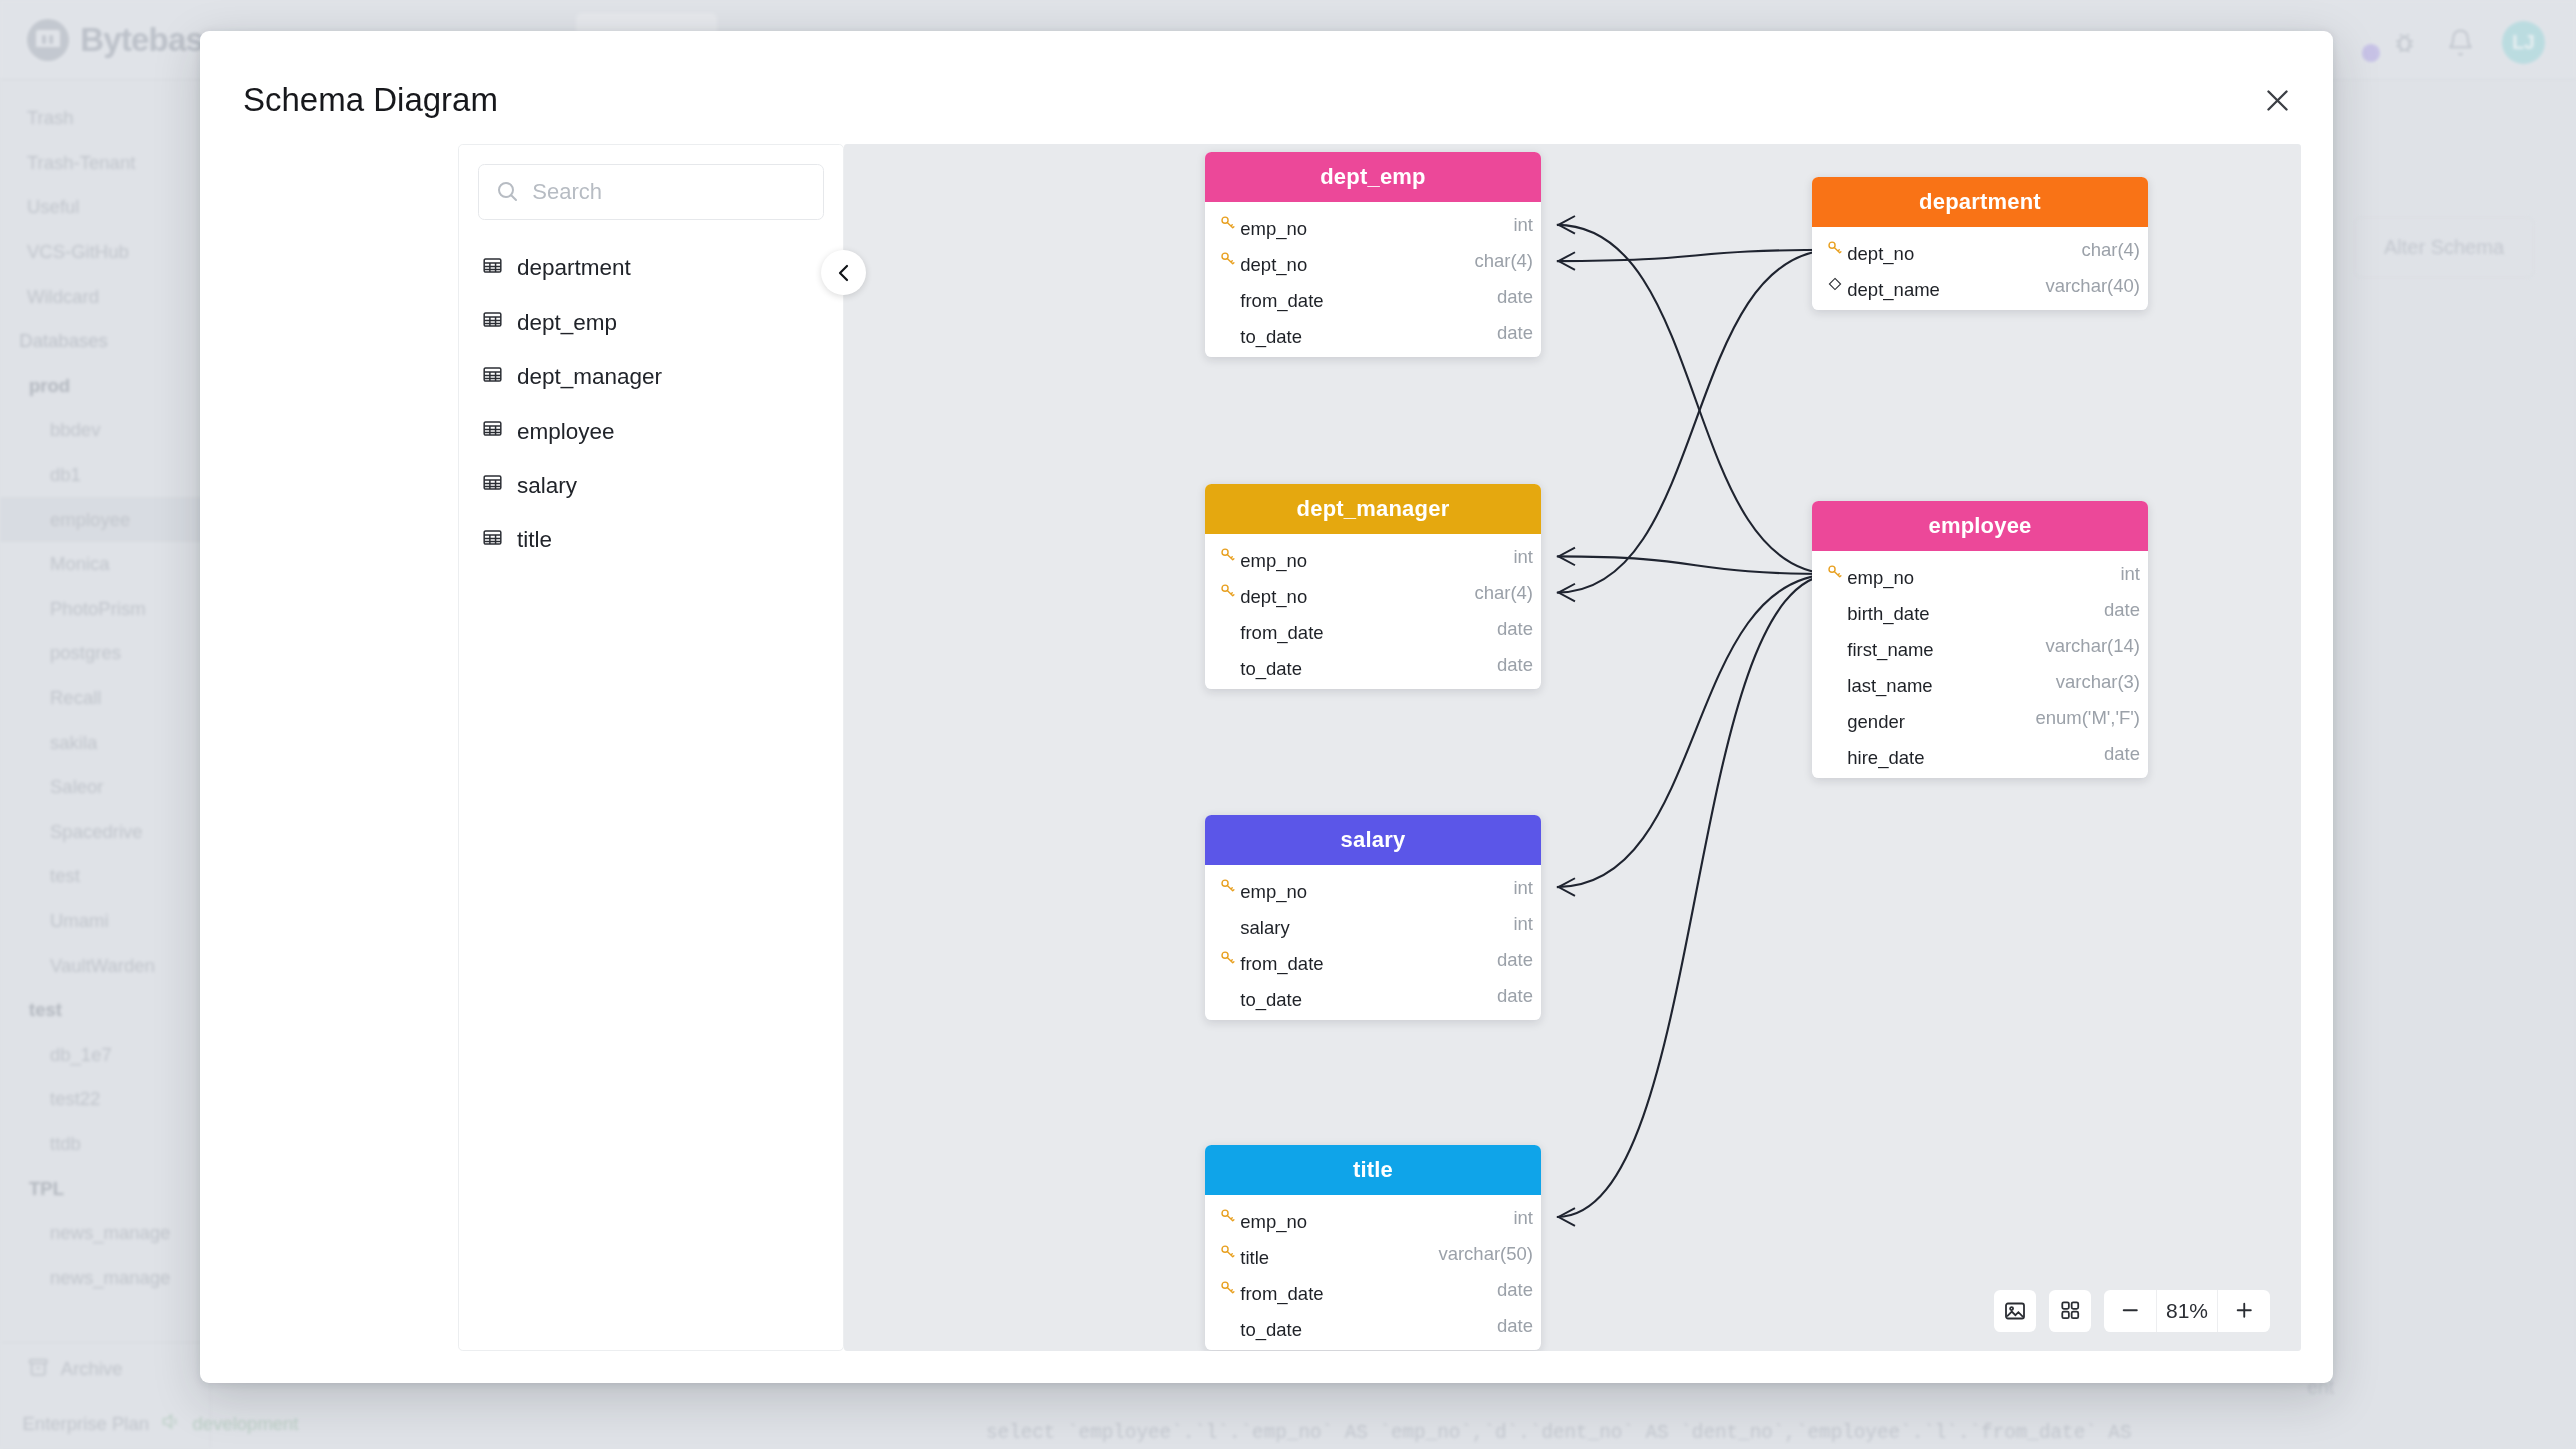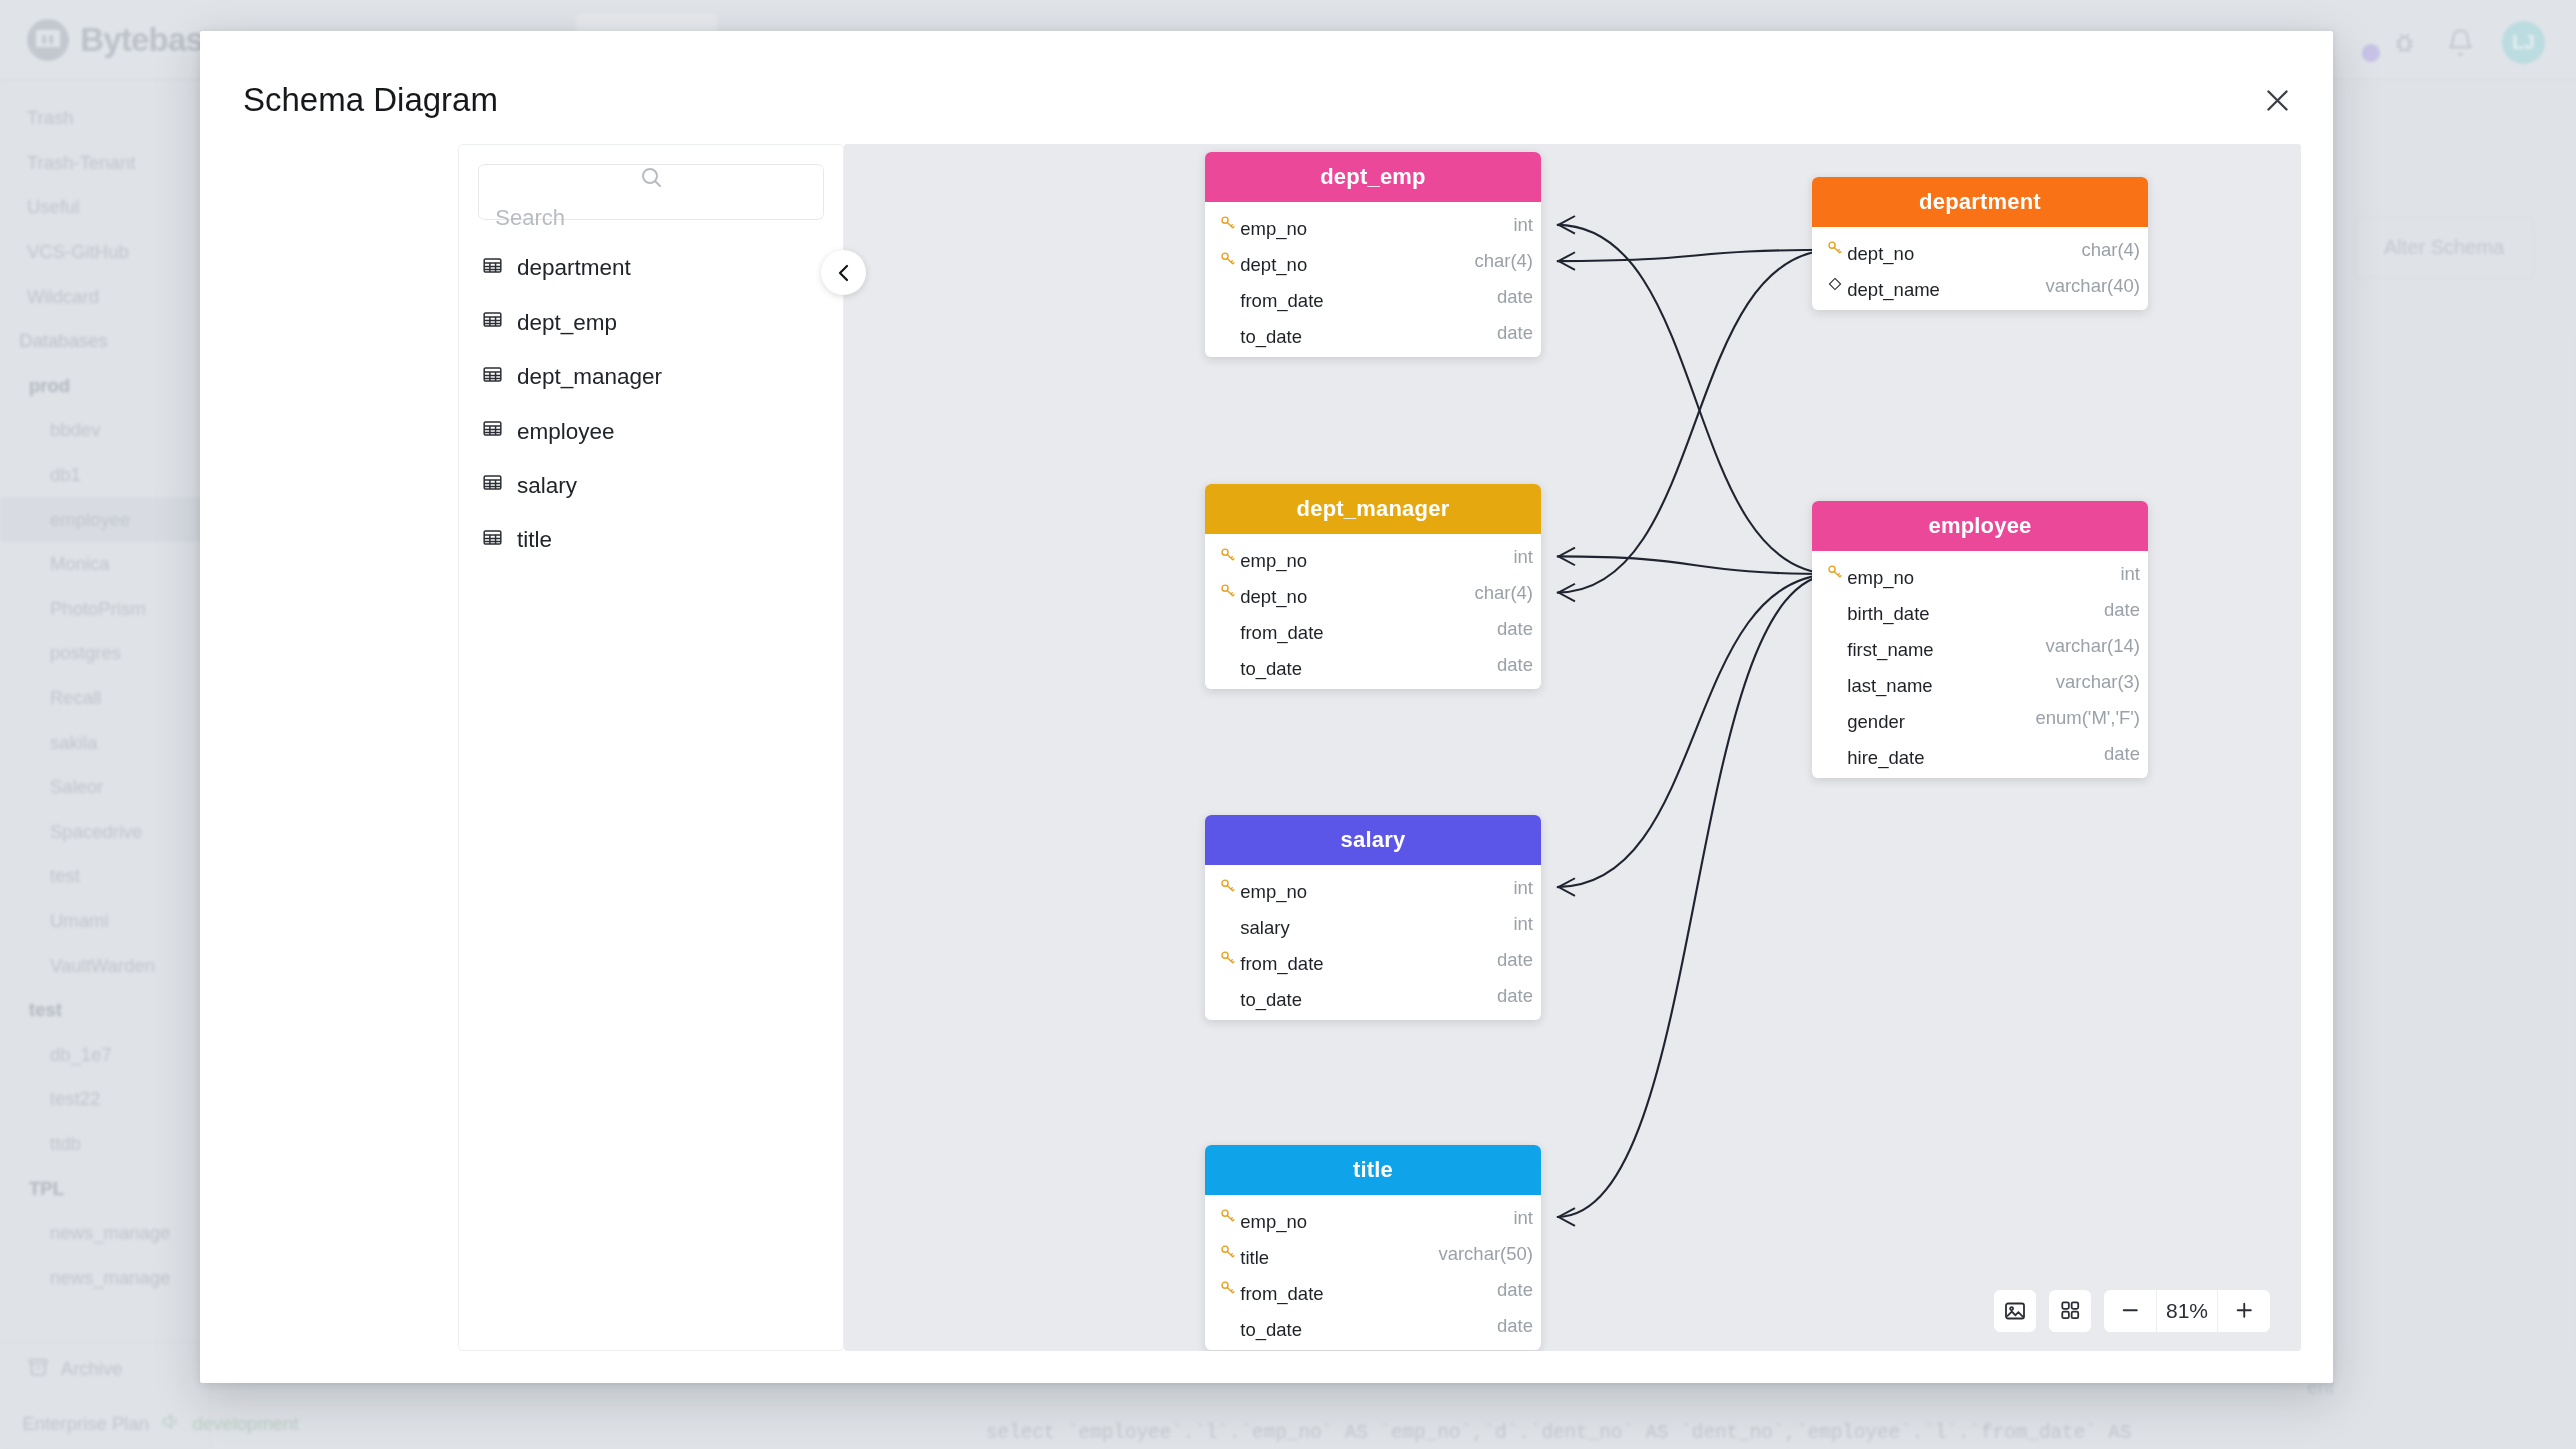--- a/index.html
+++ b/index.html
@@ -88,21 +88,21 @@
   #bg-rightline{
     position:absolute; right:0; top:338px; bottom:97px; width:0.8px; background:#d7dbe1;
   }
   #bg-row-ent {
     position:absolute; right:242px; bottom:50px; font-size:19.3px;color:#bcc1c9;
   }
 
   
   #modal {
     position:absolute; left:200px; top:31px; width:2133px; height:1352px;
-    background:#fff; border-radius: 2px;
+    background:#fff; border-radius: 9px;
     box-shadow: 0 14.5px 48px rgba(20,25,35,.18), 0 1.6px 8px rgba(20,25,35,.10);
     overflow:hidden;
   }
   #modal-title {
     position:absolute; left:43px; top:50px;
     font-size:33px; color:#17181c; font-weight:400;
   }
   #modal-close {
     position:absolute; right:34px; top:48px; width:43px;height:43px;
     display:flex;align-items:center;justify-content:center; cursor:pointer;
@@ -110,21 +110,21 @@
   }
 
   
   #left-panel {
     position:absolute; left:258px; top:113px; width:386px; bottom:32px;
     background:#fff; border:0.8px solid #eceef0; border-radius:4.8px;
   }
   #search-box {
     margin: 19.3px 19.3px 8px 19.3px; height:56px;
     border:0.8px solid #e6e8eb; border-radius:6.4px;
-    display:flex;align-items:center; gap:13px; padding:0 16px;flex-direction:column;
+    display:flex;align-items:center; gap:13px; padding:0 16px;
   }
   #search-box svg { flex:none; color:#b7bcc3;}
   #search-input {
     border:0; outline:0; font-size:22px; color:#2c2f35; width:100%;
     font-family:"Liberation Sans", sans-serif; background:transparent;
   }
   #search-input::placeholder { color:#b7bcc3; }
   #table-list { padding: 13px 0 0 0; }
   .tbl-item {
     display:flex; align-items:center; gap:14.5px;

